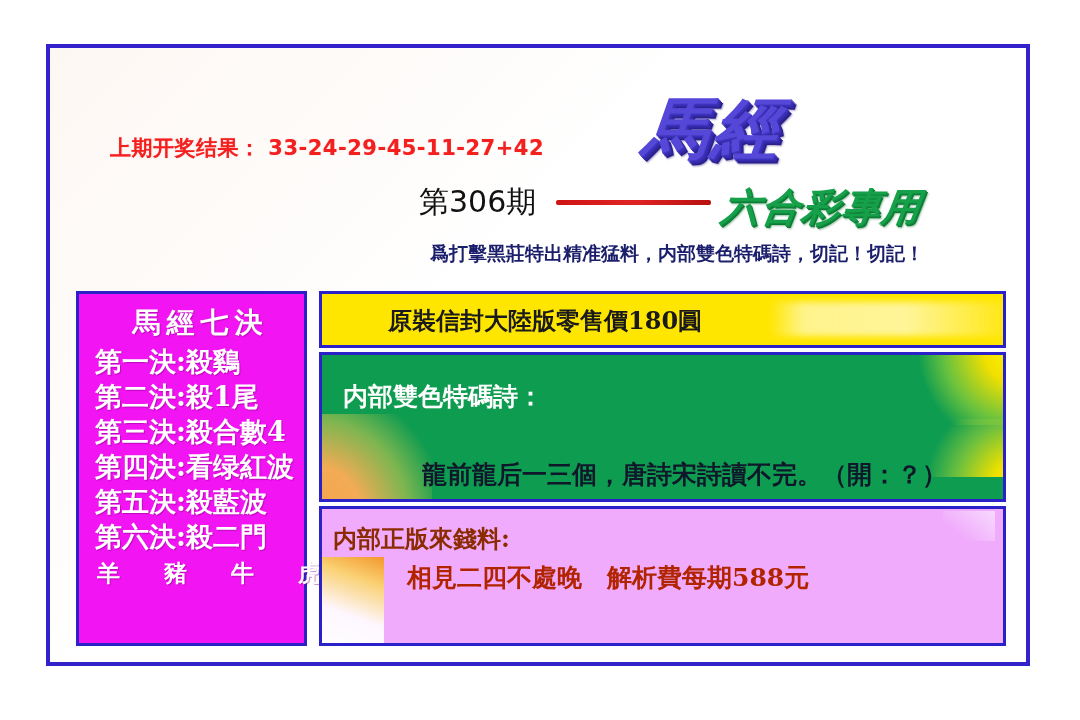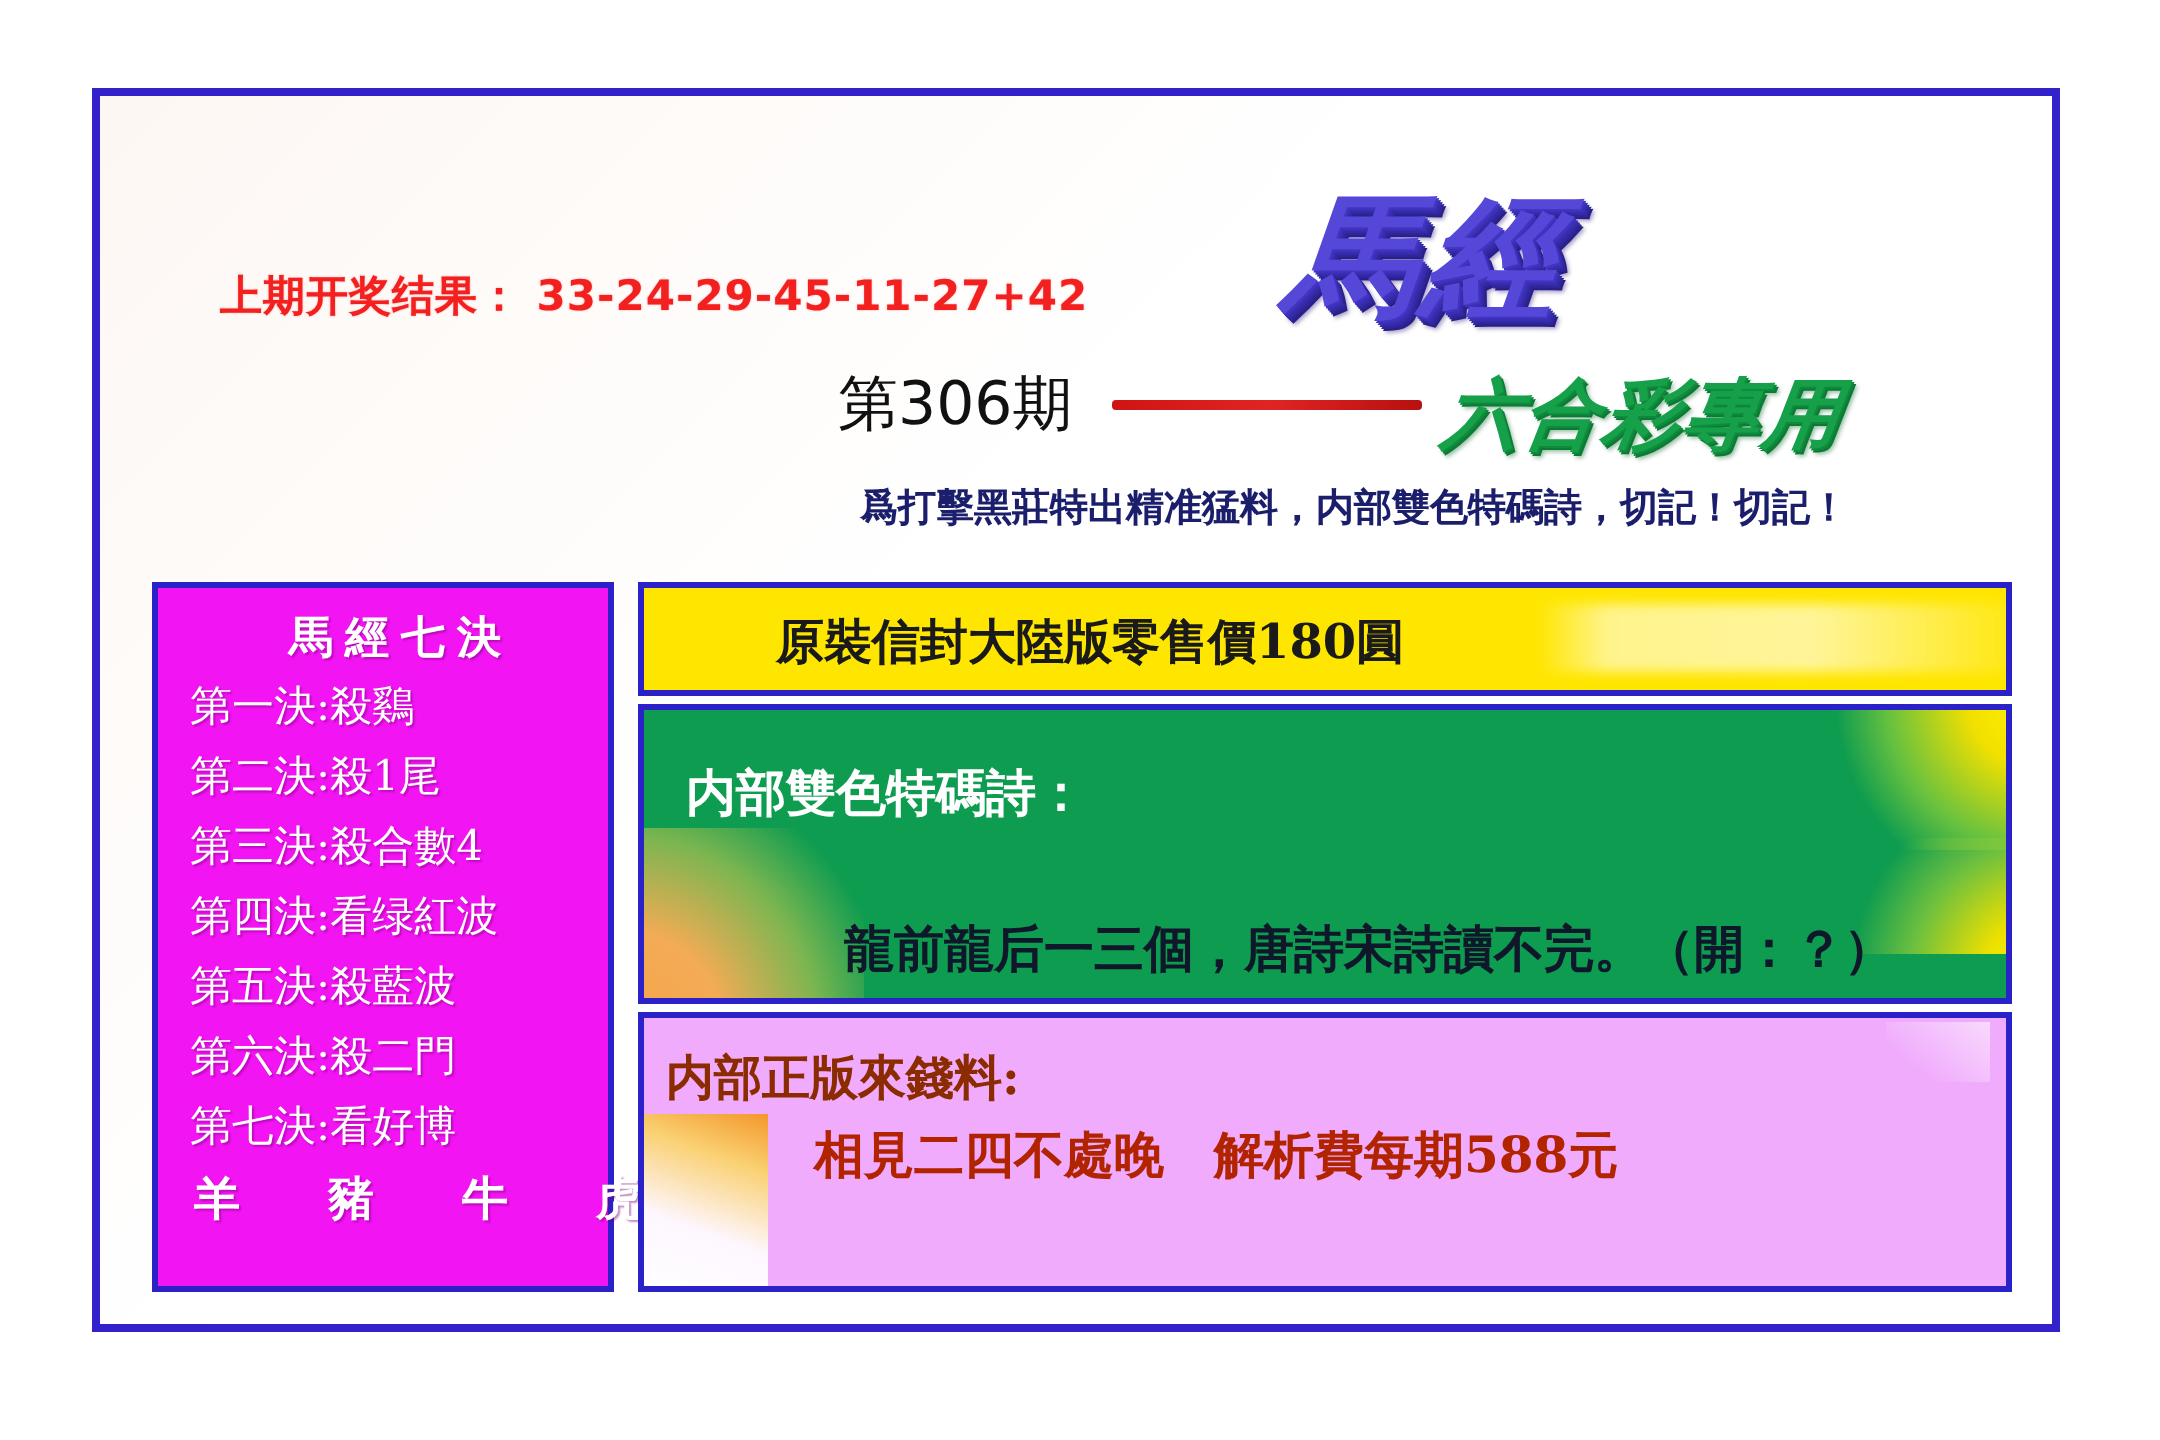--- a/index.html
+++ b/index.html
@@ -129,33 +129,33 @@
     width: 231px;
     height: 355px;
     background: #f214f2;
     border: 3px solid #2a22c8;
     box-sizing: border-box;
     padding-top: 6px;
   }
   #left-panel .lp-title {
     text-align: center;
     font-family: "DejaVu Serif", "Liberation Serif", serif;
-    font-size: 22px;
+    font-size: 28px;
     font-weight: 700;
     color: #ffffff;
     letter-spacing: 6px;
     padding-left: 18px;
     margin-top: 4px;
     margin-bottom: 2px;
     text-shadow: 1px 1px 1px rgba(120,0,120,0.45);
   }
   #left-panel .lp-item {
     font-family: "DejaVu Serif", "Liberation Serif", serif;
-    font-size: 21px;
-    font-weight: 400;
+    font-size: 27px;
+    font-weight: 700;
     color: #ffffff;
     letter-spacing: 0px;
     padding-left: 16px;
     line-height: 35px;
     white-space: nowrap;
     text-shadow: 1px 1px 1px rgba(120,0,120,0.45);
   }
   #left-panel .lp-zodiac {
     font-family: "DejaVu Serif", "Liberation Serif", serif;
     font-size: 23px;
@@ -337,21 +337,20 @@
   <div id="tagline">爲打擊黑莊特出精准猛料，内部雙色特碼詩，切記！切記！</div>
 
   <div id="left-panel">
     <div class="lp-title">馬經七決</div>
     <div class="lp-item">第一決:殺鷄</div>
     <div class="lp-item">第二決:殺1尾</div>
     <div class="lp-item">第三決:殺合數4</div>
     <div class="lp-item">第四決:看绿紅波</div>
     <div class="lp-item">第五決:殺藍波</div>
     <div class="lp-item">第六決:殺二門</div>
-    <div class="lp-item">第七決:看好博</div>
     <div class="lp-zodiac">羊 豬 牛 虎</div>
   </div>
 
   <div id="right-col">
 
     <div class="panel" id="price-bar">
       <div class="blur-strip"></div>
       <div class="price-text">原裝信封大陸版零售價180圓</div>
     </div>
 

